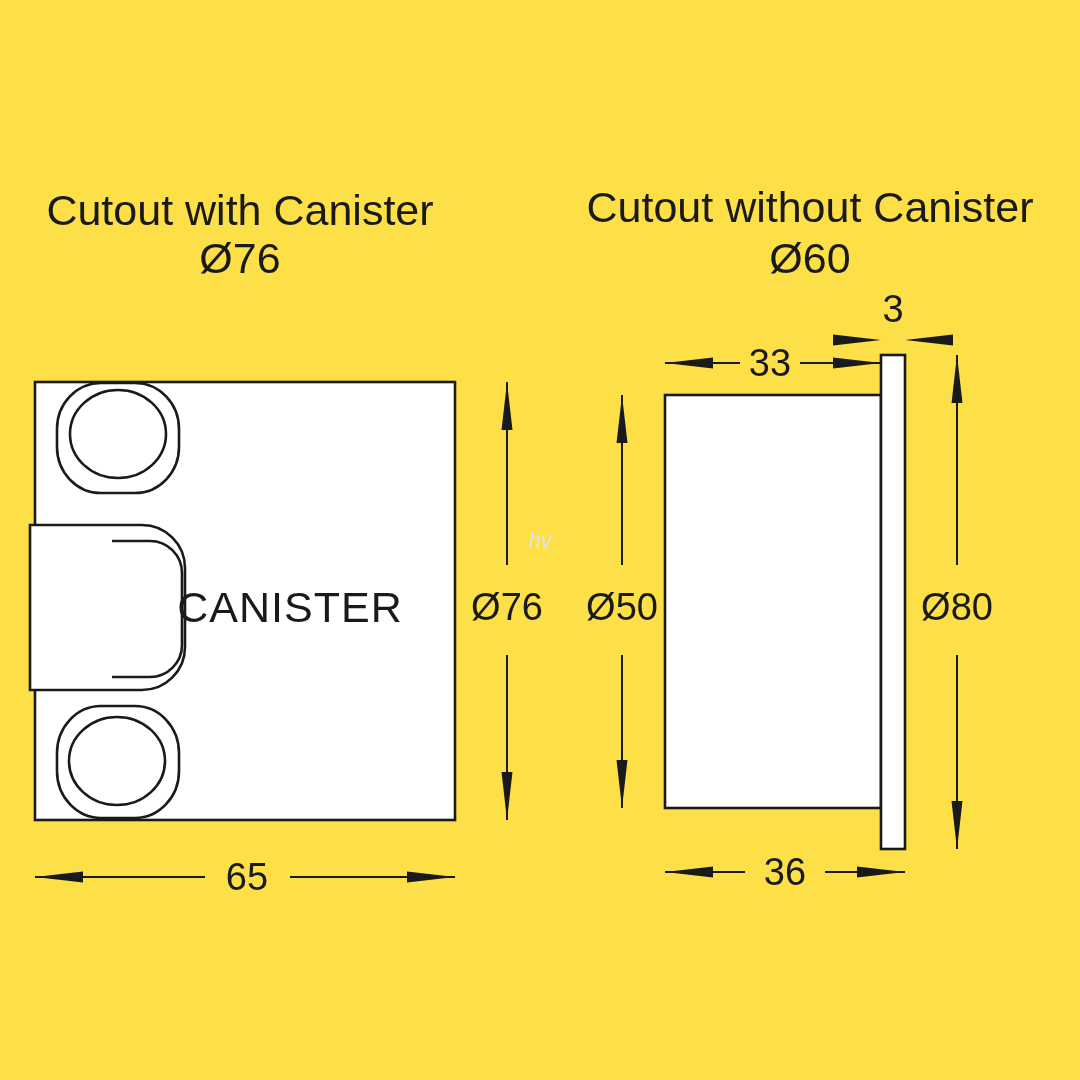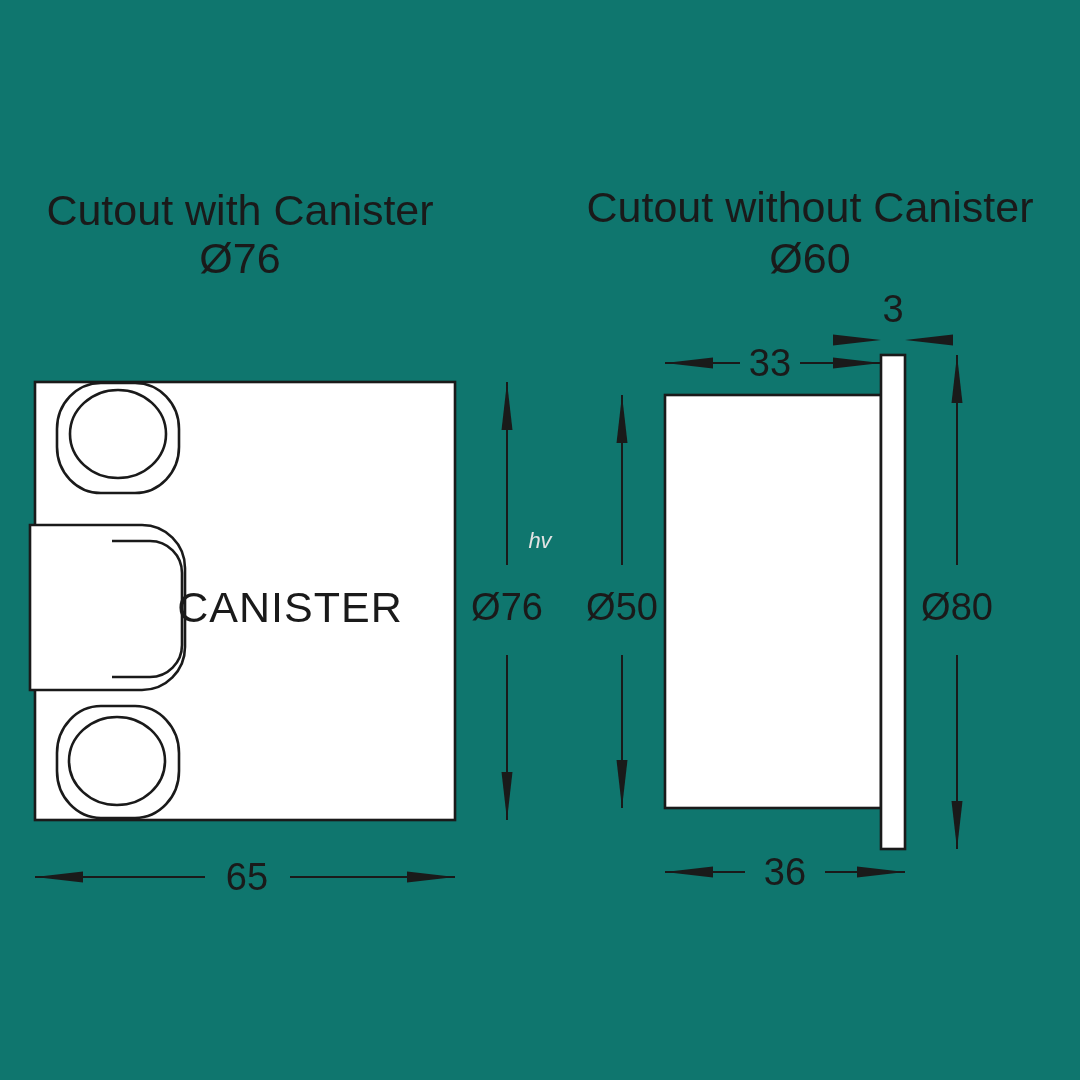--- a/index.html
+++ b/index.html
@@ -1,18 +1,18 @@
 <!DOCTYPE html>
 <html><head>
 <meta charset="utf-8">
 <style>
   html, body { margin: 0; padding: 0; background: #ffffff; }
   .canvas {
     width: 1080px; height: 1080px;
-    background: #0f766e;
+    background: #fde047;
     position: relative;
     font-family: "Liberation Sans", sans-serif;
     overflow: hidden;
   }
   svg { display: block; }
   .outline   { fill: #ffffff; stroke: #1a1a1a; stroke-width: 2.6; }
   .innerline { fill: none;    stroke: #1a1a1a; stroke-width: 2.6; }
   .dimline   { stroke: #1a1a1a; stroke-width: 2; fill: none; }
   .arrow     { fill: #1a1a1a; stroke: none; }
   .title-text    { font-size: 43px; fill: #1a1a1a; text-anchor: middle; }

